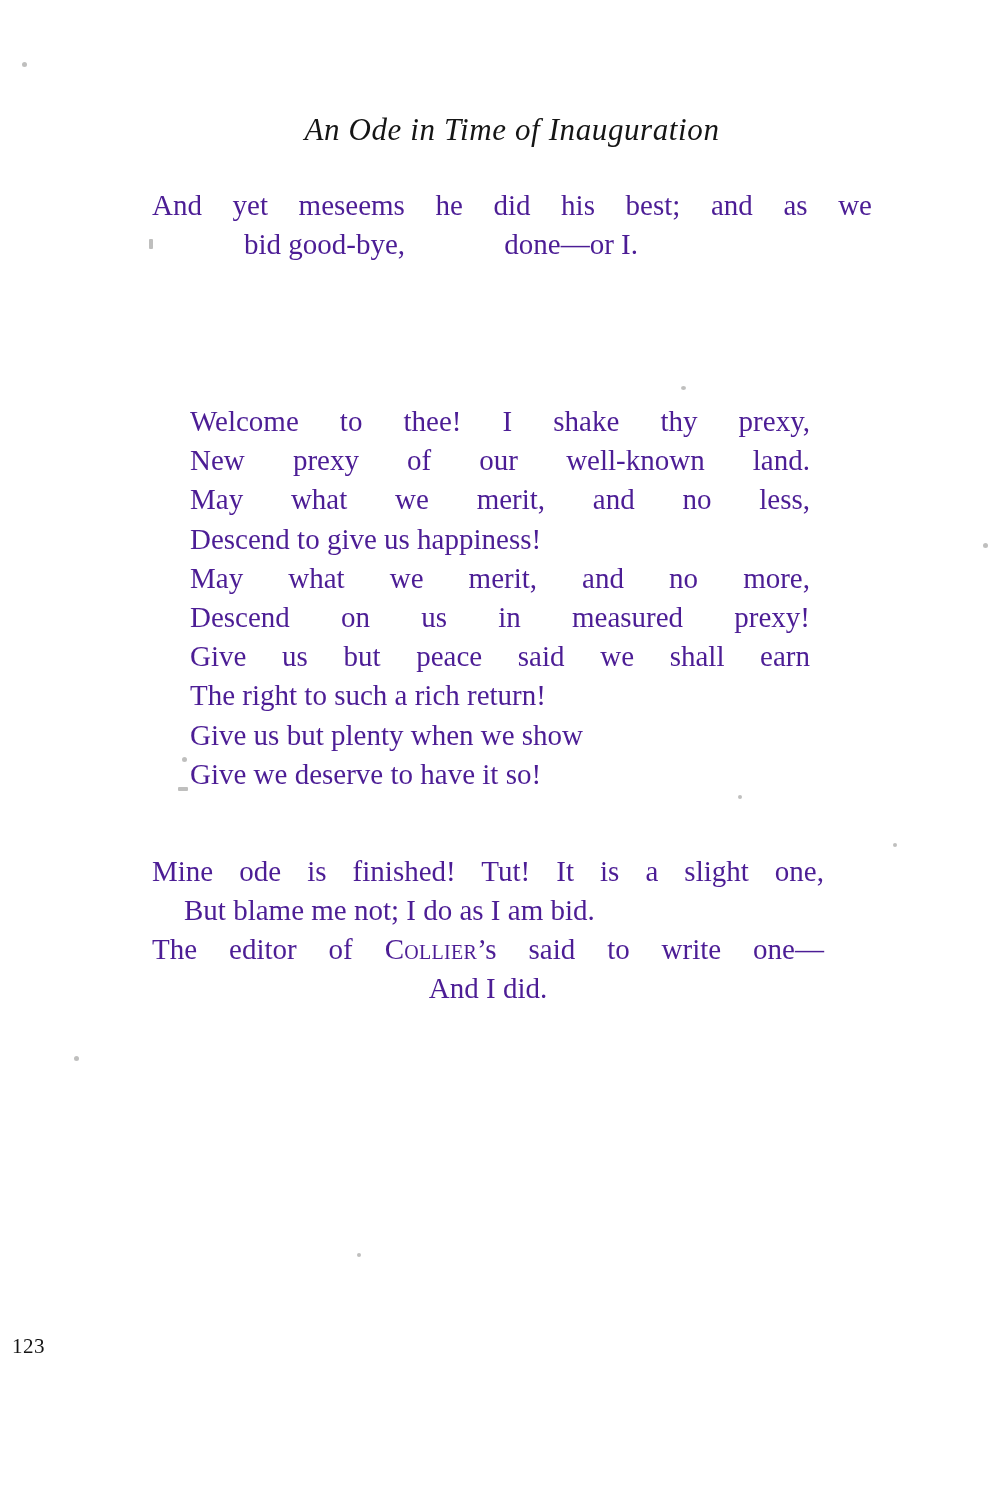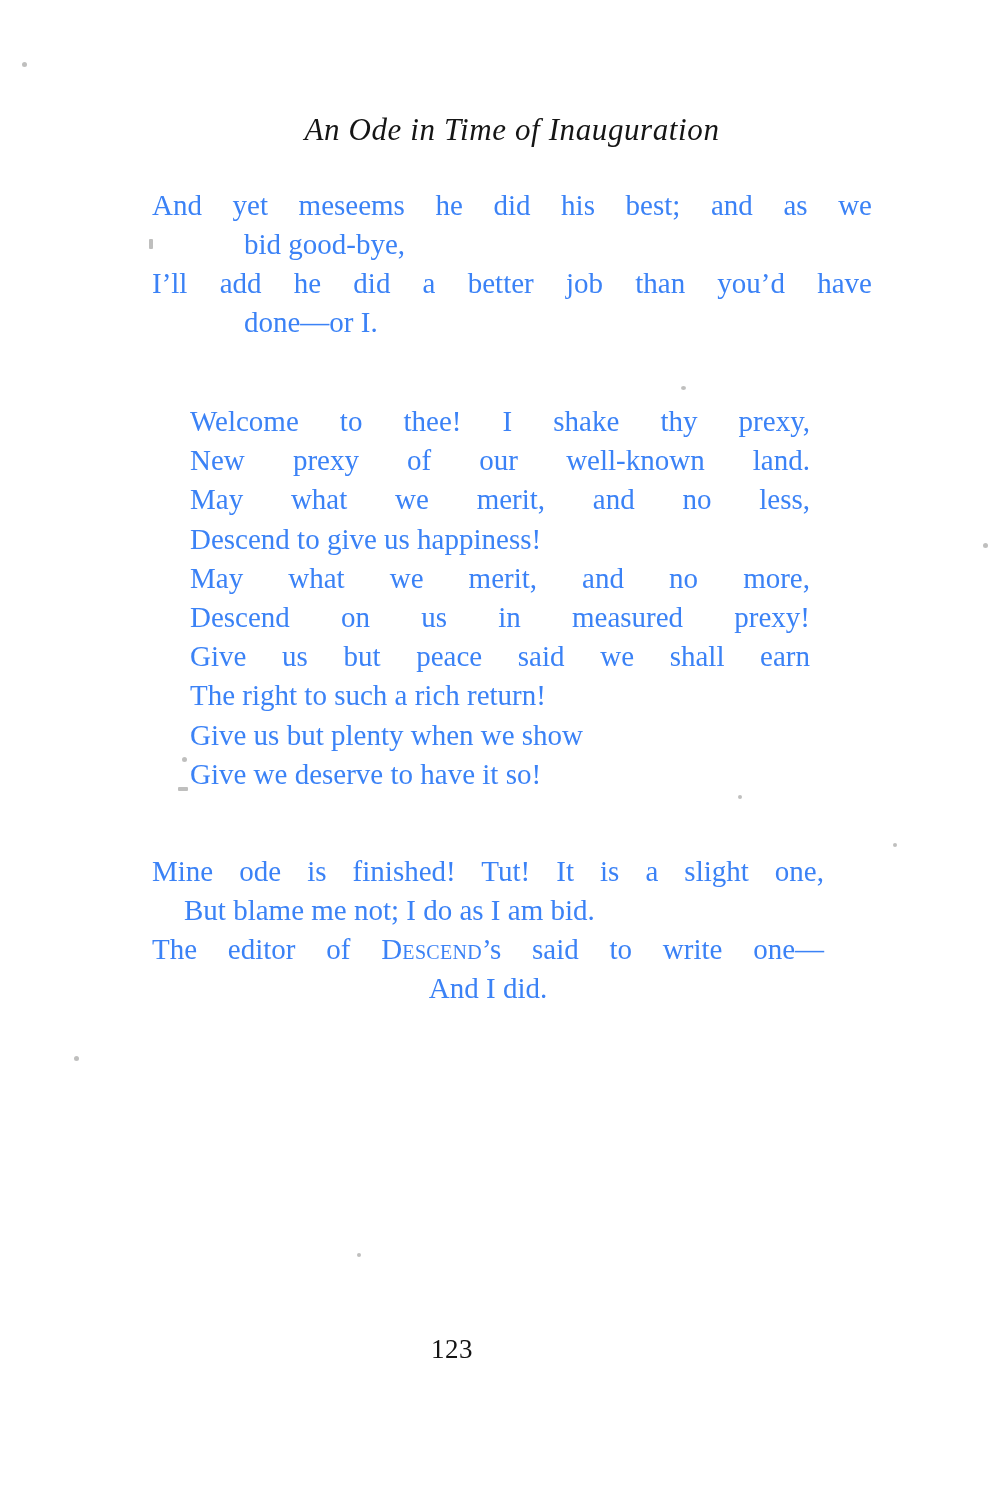--- a/index.html
+++ b/index.html
@@ -39,21 +39,21 @@
     width: 1000px;
     text-align: center;
     font-style: italic;
     font-size: 31px;
     letter-spacing: .6px;
     color: #151515;
   }
 
   .stanza {
     position: absolute;
-    color: #3b82f6;
+    color: #4c1d95;
     font-size: 29px;
     line-height: 39px;
   }
 
   .stanza .line {
     white-space: pre;
   }
 
   
   #stanza-one {
@@ -110,22 +110,21 @@
   .smallcaps {
     font-variant: small-caps;
     letter-spacing: .3px;
   }
 
   .folio {
     position: absolute;
     top: 1334px;
     left: 0;
     width: 880px;
-    text-align: center;
-    font-size: 27px;
+    font-size: 21px;
     letter-spacing: .5px;
     color: #141414;
   }
 </style>
 </head>
 <body>
 
 <div class="page">
 
   <div class="speck" style="left:10px;  top:62px;  width:5px;  height:5px;"></div>
@@ -137,39 +136,38 @@
   <div class="speck" style="left:345px; top:1253px; width:4px; height:4px;"></div>
   <div class="speck" style="left:170px; top:757px; width:5px;  height:5px;"></div>
   <div class="speck" style="left:166px; top:787px; width:10px; height:4px; border-radius:1px;"></div>
   <div class="speck" style="left:137px; top:239px; width:4px;  height:10px; border-radius:1px;"></div>
 
   <div class="running-head">An Ode in Time of Inauguration</div>
 
   <div class="stanza" id="stanza-one">
     <span class="line full">And yet meseems he did his best; and as we</span>
     <span class="line indent">bid good-bye,</span>
-    <span class="line full">I’ll add he did a better job than you’d have</span>
     <span class="line indent">done—or I.</span>
   </div>
 
   <div class="stanza" id="stanza-two">
     <span class="line">Welcome to thee!  I shake thy prexy,</span>
     <span class="line">New prexy of our well-known land.</span>
     <span class="line">May what we merit, and no less,</span>
     <span class="line narrow">Descend to give us happiness!</span>
     <span class="line">May what we merit, and no more,</span>
     <span class="line">Descend on us in measured prexy!</span>
     <span class="line">Give us but peace said we shall earn</span>
     <span class="line narrow">The right to such a rich return!</span>
     <span class="line narrow">Give us but plenty when we show</span>
     <span class="line narrow">Give we deserve to have it so!</span>
   </div>
 
   <div class="stanza" id="stanza-three">
     <span class="line full">Mine ode is finished!  Tut!  It is a slight one,</span>
     <span class="line ind1">But blame me not; I do as I am bid.</span>
-    <span class="line full smallcaps-line">The editor of <span class="smallcaps">Descend</span>’s said to write one—</span>
+    <span class="line full smallcaps-line">The editor of <span class="smallcaps">Collier</span>’s said to write one—</span>
     <span class="line center">And I did.</span>
   </div>
 
   <div class="folio">123</div>
 
 </div>
 
 </body></html>

